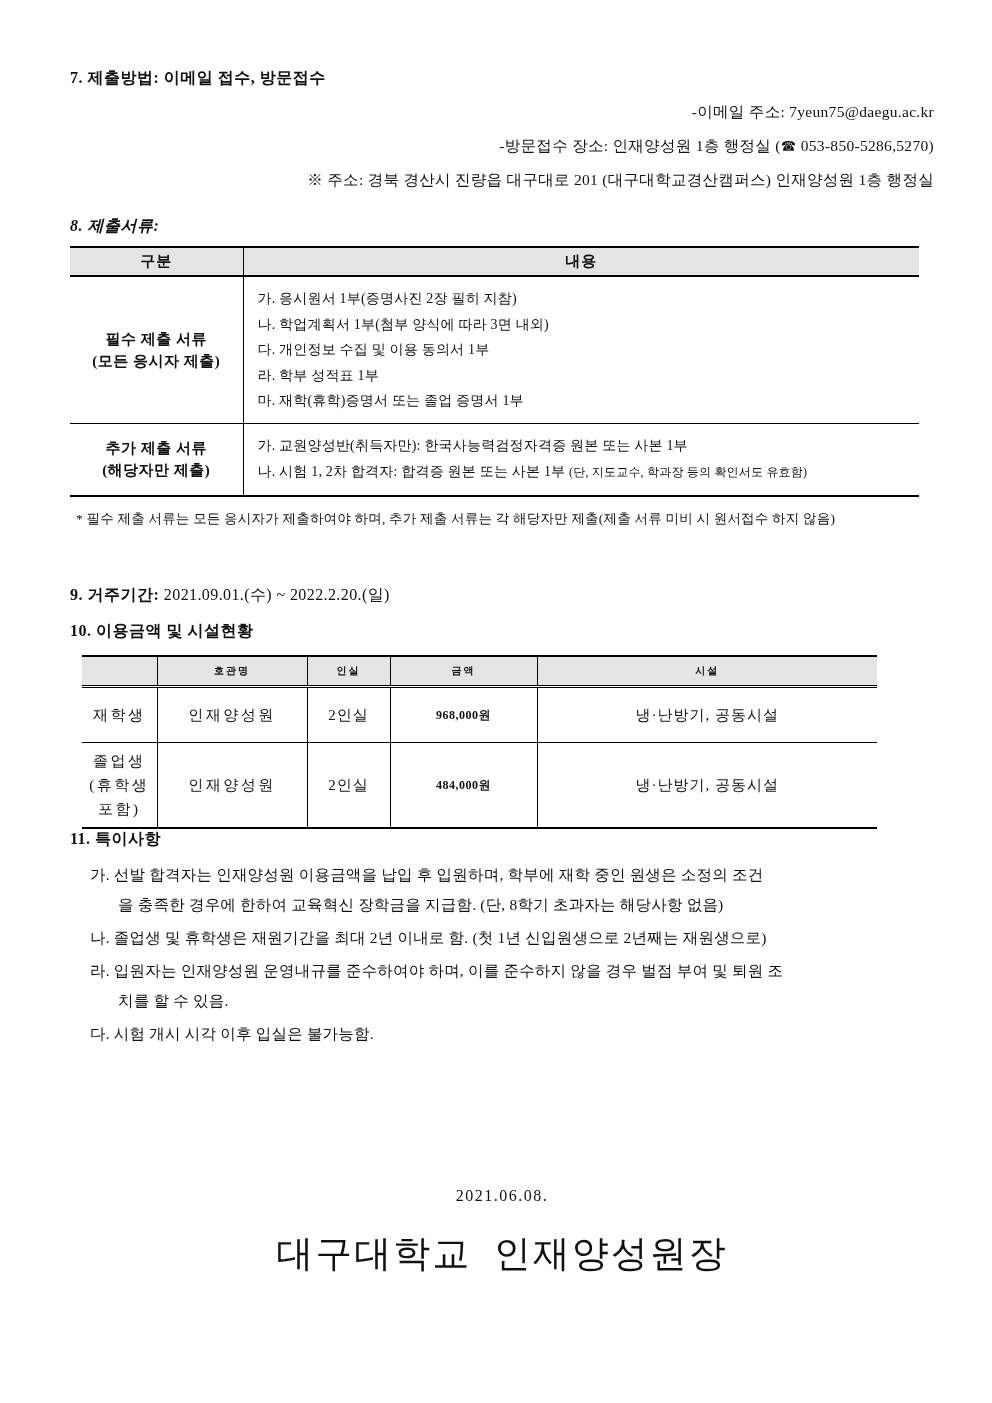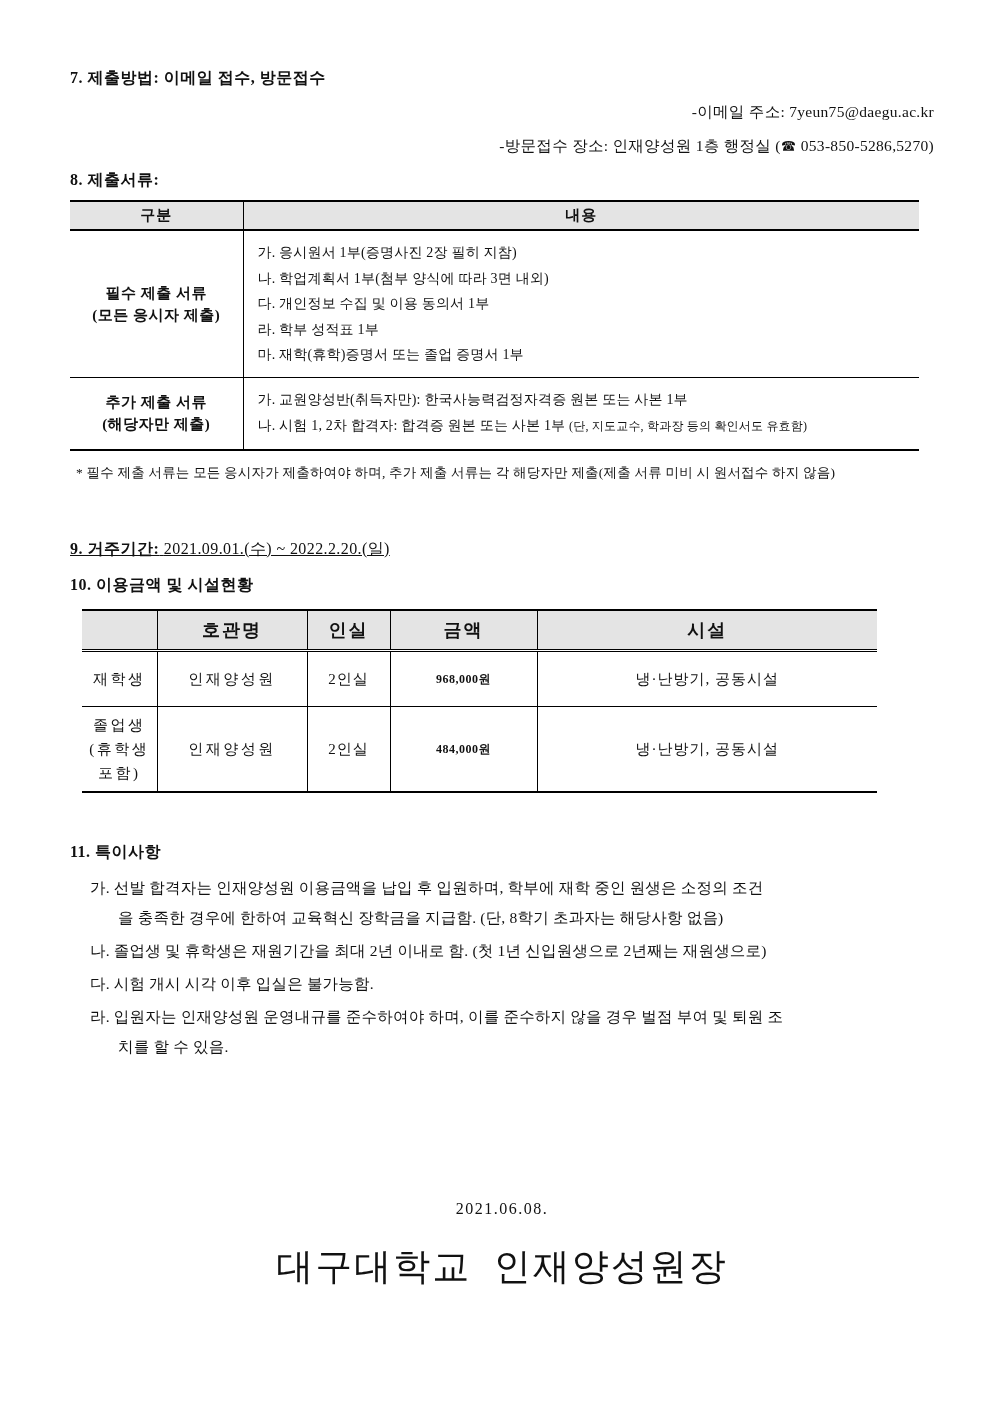--- a/index.html
+++ b/index.html
@@ -7,82 +7,83 @@
   body { font-family:"Liberation Serif","DejaVu Serif",serif; color:#111; }
   .page {
     position:relative; width:992px; height:1403px; margin:0 auto;
     background:#fff; overflow:hidden;
     padding:68px 58px 0 70px;
   }
   
   .h-num { font-size:16px; font-weight:700; letter-spacing:.5px; }
   .s7-line { font-size:15.5px; margin-top:13px; padding-left:18px; letter-spacing:.3px;text-align:right; }
   .s7-note { padding-left:32px; }
-  .s8-head { margin-top:13px; }
+  .s8-head { margin-top:25px;font-style:italic; }
   
   .t1 { border-collapse:collapse; width:849px; margin-top:9px; table-layout:fixed;
         border-top:2px solid #000; border-bottom:2px solid #000; }
   .t1 th, .t1 td { border-left:1px solid #000; }
   .t1 th:first-child, .t1 td:first-child { border-left:none;font-family:Liberation Serif, serif; }
   .t1 thead th {
     background:#e4e4e4; font-size:15px; font-weight:700; text-align:center;
     padding:4px 2px; border-bottom:2px solid #000; letter-spacing:1px;
   }
   .t1 tbody tr:first-child td { border-bottom:1px solid #000; }
   .t1 .cat {
     text-align:center; font-weight:700; font-size:15px; line-height:22px;
     white-space:pre-line; vertical-align:middle; letter-spacing:.5px;
   }
   .t1 .items { padding:9px 14px; vertical-align:middle; }
   .t1 .items div { font-size:14px; line-height:25.5px; white-space:nowrap; letter-spacing:.2px; }
   .t1 .note { font-size:12px; }
   .footnote { font-size:13.5px; margin-top:13px; padding-left:6px; letter-spacing:.2px; white-space:nowrap; }
   
-  .s9 { margin-top:57px; font-size:16px;text-decoration:underline; }
+  .s9 { margin-top:57px; font-size:16px; }
   .s9 .val { font-weight:400; letter-spacing:.4px; }
   .s10-head { margin-top:15px; }
   
   .t2 { border-collapse:collapse; width:795px; margin:13px 0 0 12px; table-layout:fixed;
         border-top:2px solid #000; border-bottom:2px solid #000; }
   .t2 th, .t2 td { border-left:1px solid #000; }
   .t2 th:first-child, .t2 td:first-child { border-left:none; }
   .t2 thead th {
-    background:#e4e4e4; font-size:18px; font-weight:700; text-align:center;
+    background:#e4e4e4; font-size:10px; font-weight:700; text-align:center;
     padding:7px 2px; border-bottom:3px double #000; letter-spacing:2px;
   }
   .t2 tbody td {
     text-align:center; vertical-align:middle; font-size:15px;
     padding:6px 2px; line-height:24px;
   }
   .t2 tbody tr:first-child td { border-bottom:1px solid #000; height:56px; }
   .t2 tbody tr:last-child td { height:80px; }
   .t2 .cat { white-space:pre-line; letter-spacing:2.5px; }
   .t2 .hall { letter-spacing:2.5px; }
   .t2 .room { letter-spacing:1px; }
   .t2 .price { font-weight:700; font-size:12px; letter-spacing:.5px; }
   .t2 .fac { letter-spacing:1px; }
   
-  .s11-head { margin-top:49px; }
+  .s11-head { }
   .s11-items { margin-top:10px; padding-left:20px; }
   .s11-item {
     font-size:15.5px; line-height:30px; margin-top:3px;
     padding-left:28px; text-indent:-28px; white-space:pre-line; letter-spacing:.2px;
   }
   
   .doc-date { margin-top:138px; text-align:center; font-size:16px; letter-spacing:1.5px; }
   .doc-sign { margin-top:24px; text-align:center; font-size:37px; letter-spacing:2px; white-space:pre; }
 </style>
 </head>
 <body>
 
 <div class="page">
 
   <div class="h-num">7. 제출방법: 이메일 접수, 방문접수</div>
   <div class="s7-line">-이메일 주소: 7yeun75@daegu.ac.kr</div>
   <div class="s7-line">-방문접수 장소: 인재양성원 1층 행정실 (☎ 053-850-5286,5270)</div>
+  <div class="s7-line s7-note">※ 주소: 경북 경산시 진량읍 대구대로 201 (대구대학교경산캠퍼스) 인재양성원 1층 행정실</div>
 
   <div class="h-num s8-head">8. 제출서류:</div>
 
   <table class="t1">
     <colgroup>
         <col style="width:173px">
         <col style="width:676px">
       </colgroup>
     <thead>
       <tr>
@@ -157,21 +158,21 @@
         <td class="fac">냉·난방기, 공동시설</td>
       </tr>
     </tbody>
   </table>
 
   <div class="h-num s11-head">11. 특이사항</div>
   <div class="s11-items">
     <div class="s11-item">가. 선발 합격자는 인재양성원 이용금액을 납입 후 입원하며, 학부에 재학 중인 원생은 소정의 조건
 을 충족한 경우에 한하여 교육혁신 장학금을 지급함. (단, 8학기 초과자는 해당사항 없음)</div>
     <div class="s11-item">나. 졸업생 및 휴학생은 재원기간을 최대 2년 이내로 함. (첫 1년 신입원생으로 2년째는 재원생으로)</div>
-    <div class="s11-item">다. 시험 개시 시각 이후 입실은 불가능함.</div>
     <div class="s11-item">라. 입원자는 인재양성원 운영내규를 준수하여야 하며, 이를 준수하지 않을 경우 벌점 부여 및 퇴원 조
 치를 할 수 있음.</div>
+    <div class="s11-item">다. 시험 개시 시각 이후 입실은 불가능함.</div>
   </div>
 
   <div class="doc-date">2021.06.08.</div>
   <div class="doc-sign">대구대학교  인재양성원장</div>
 
 </div>
 
 </body></html>

